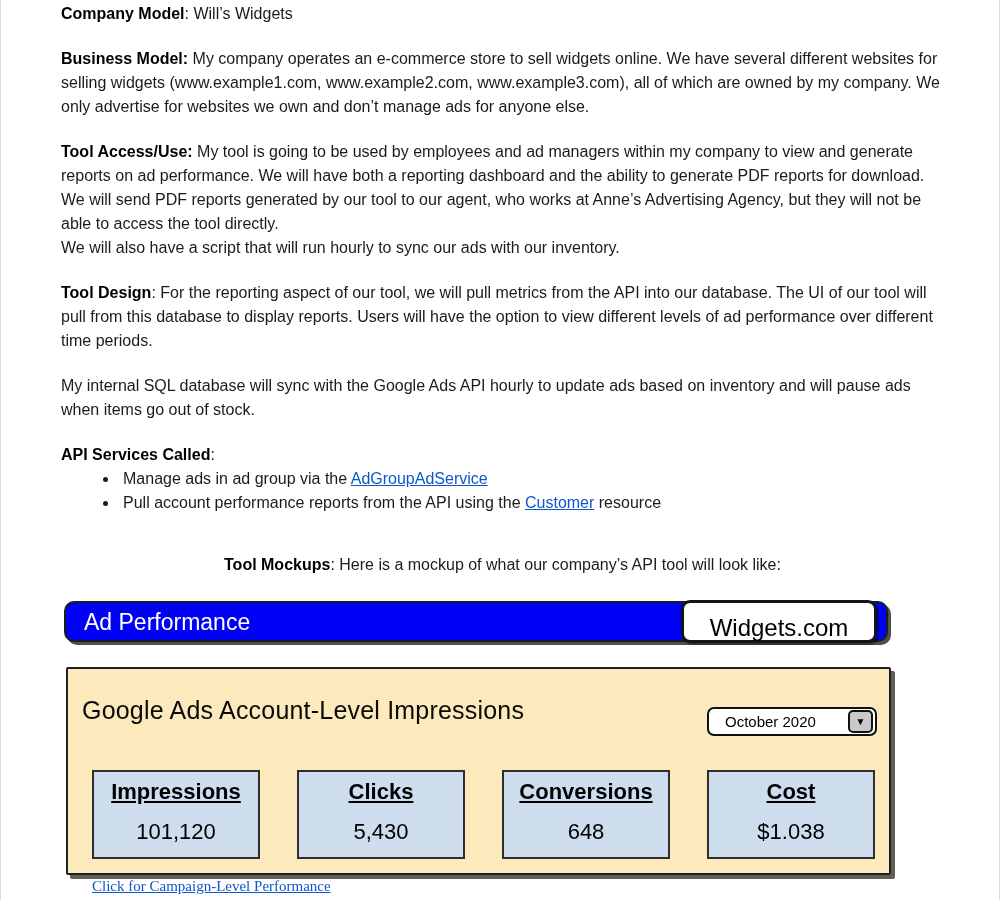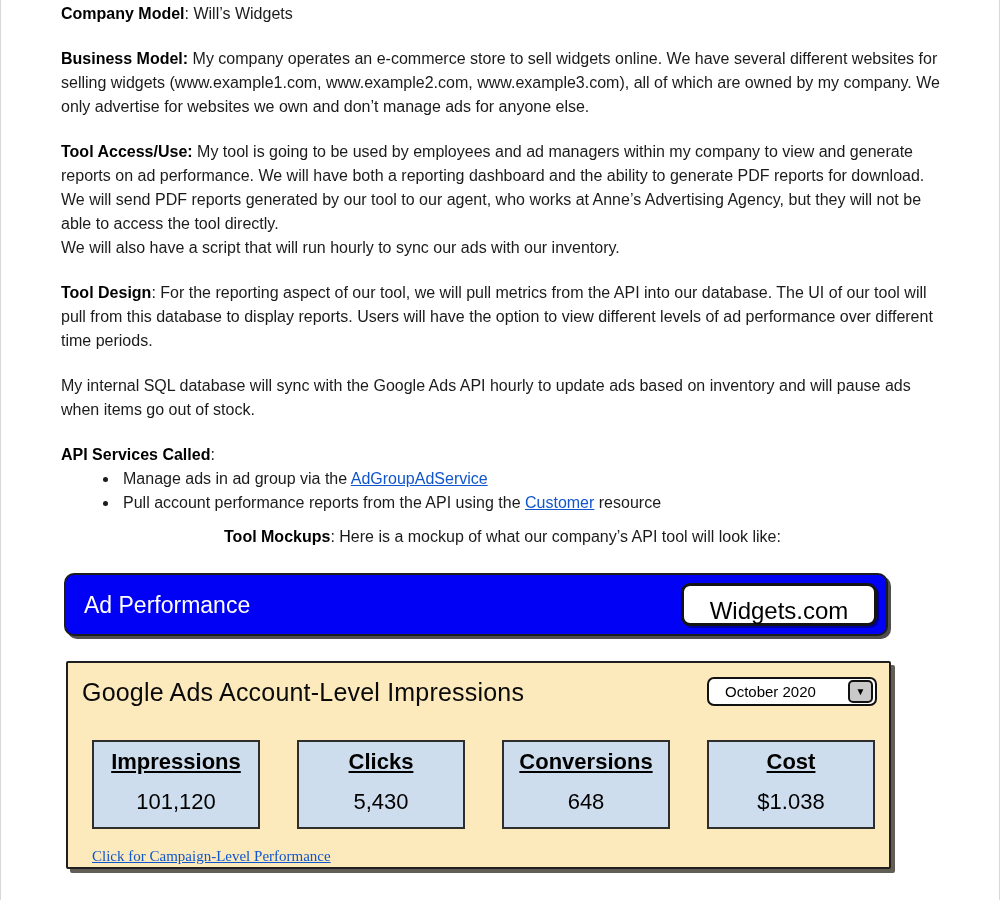--- a/index.html
+++ b/index.html
@@ -26,30 +26,30 @@
   .para { margin: 0 0 21px 0; }
   .para b { font-weight: 700; color: #000; }
 
   a.doc-link, a.panel-link {
     color: #1155cc;
     text-decoration: underline;
     cursor: pointer;
   }
 
   ul.bullet-list {
-    margin: 0 0 10px 0;
+    margin: 0 0 38px 0;
     padding: 0 0 0 58px;
   }
   ul.bullet-list li { line-height: 24px; padding-left: 4px; }
 
   
   .mock-header {
     box-sizing: border-box;
     width: 824px;
-    height: 63px;
+    height: 41px;
     margin: 24px 0 25px 3px;
     background: #0101f6;
     border: 2px solid #1c1c1c;
     border-radius: 10px;
     box-shadow: 3px 3px 0 #4f4f4f;
     display: flex;
     align-items: center;
     justify-content: space-between;
     padding: 0 9px 0 18px;
   }
@@ -100,20 +100,21 @@
     width: 170px;
     height: 29px;
     background: #ffffff;
     border: 2px solid #111;
     border-radius: 7px;
     display: flex;
     align-items: center;
     justify-content: space-between;
     padding: 0 2px 0 16px;
     cursor: pointer;
+    margin-top: 24px;
   }
   .date-dropdown-value { font-size: 15px; color: #000; }
   .caret-box {
     box-sizing: border-box;
     width: 25px;
     height: 23px;
     background: #c9c9c9;
     border: 2px solid #111;
     border-radius: 5px;
     display: flex;

